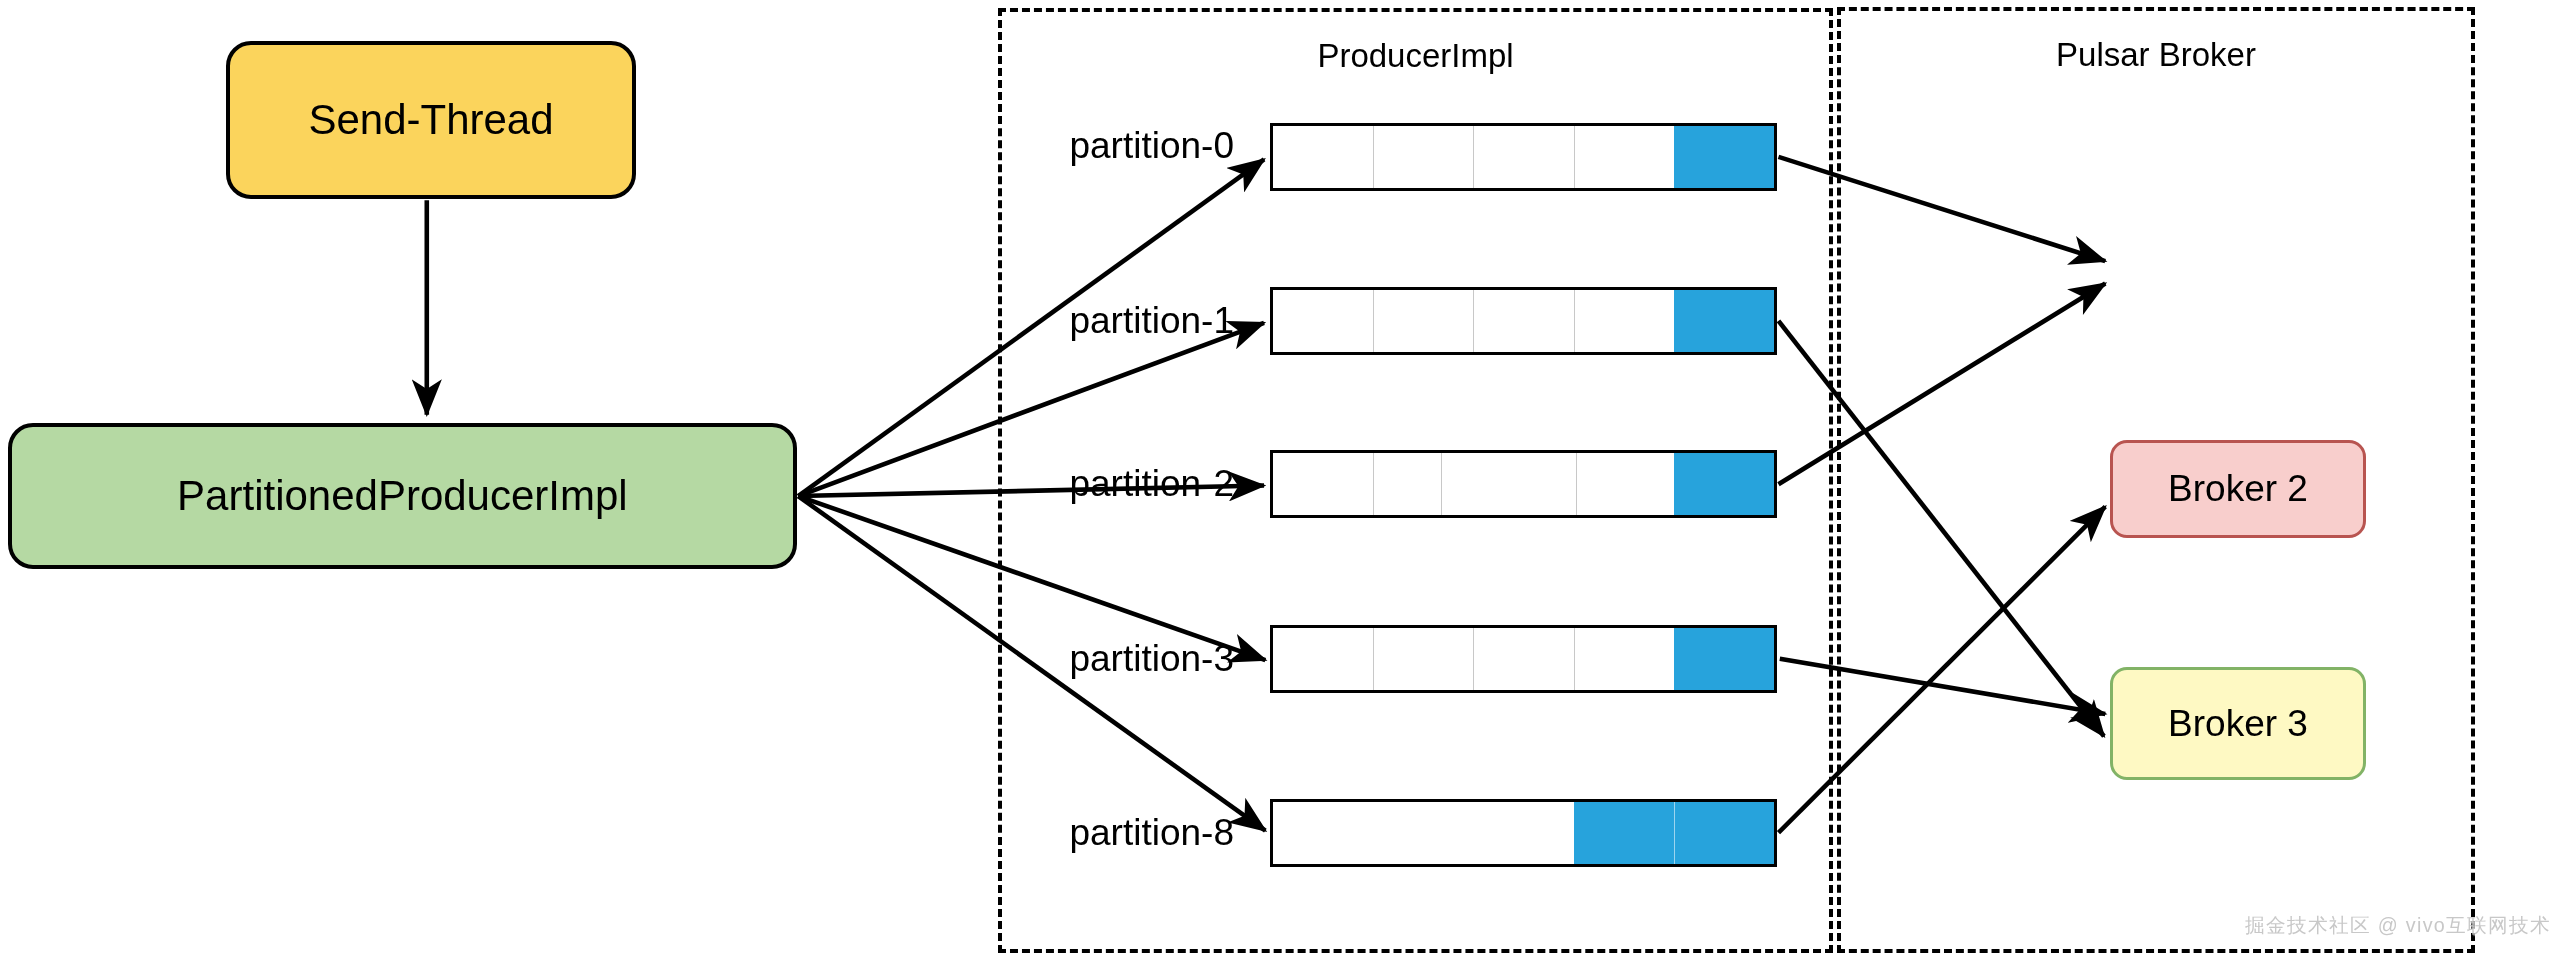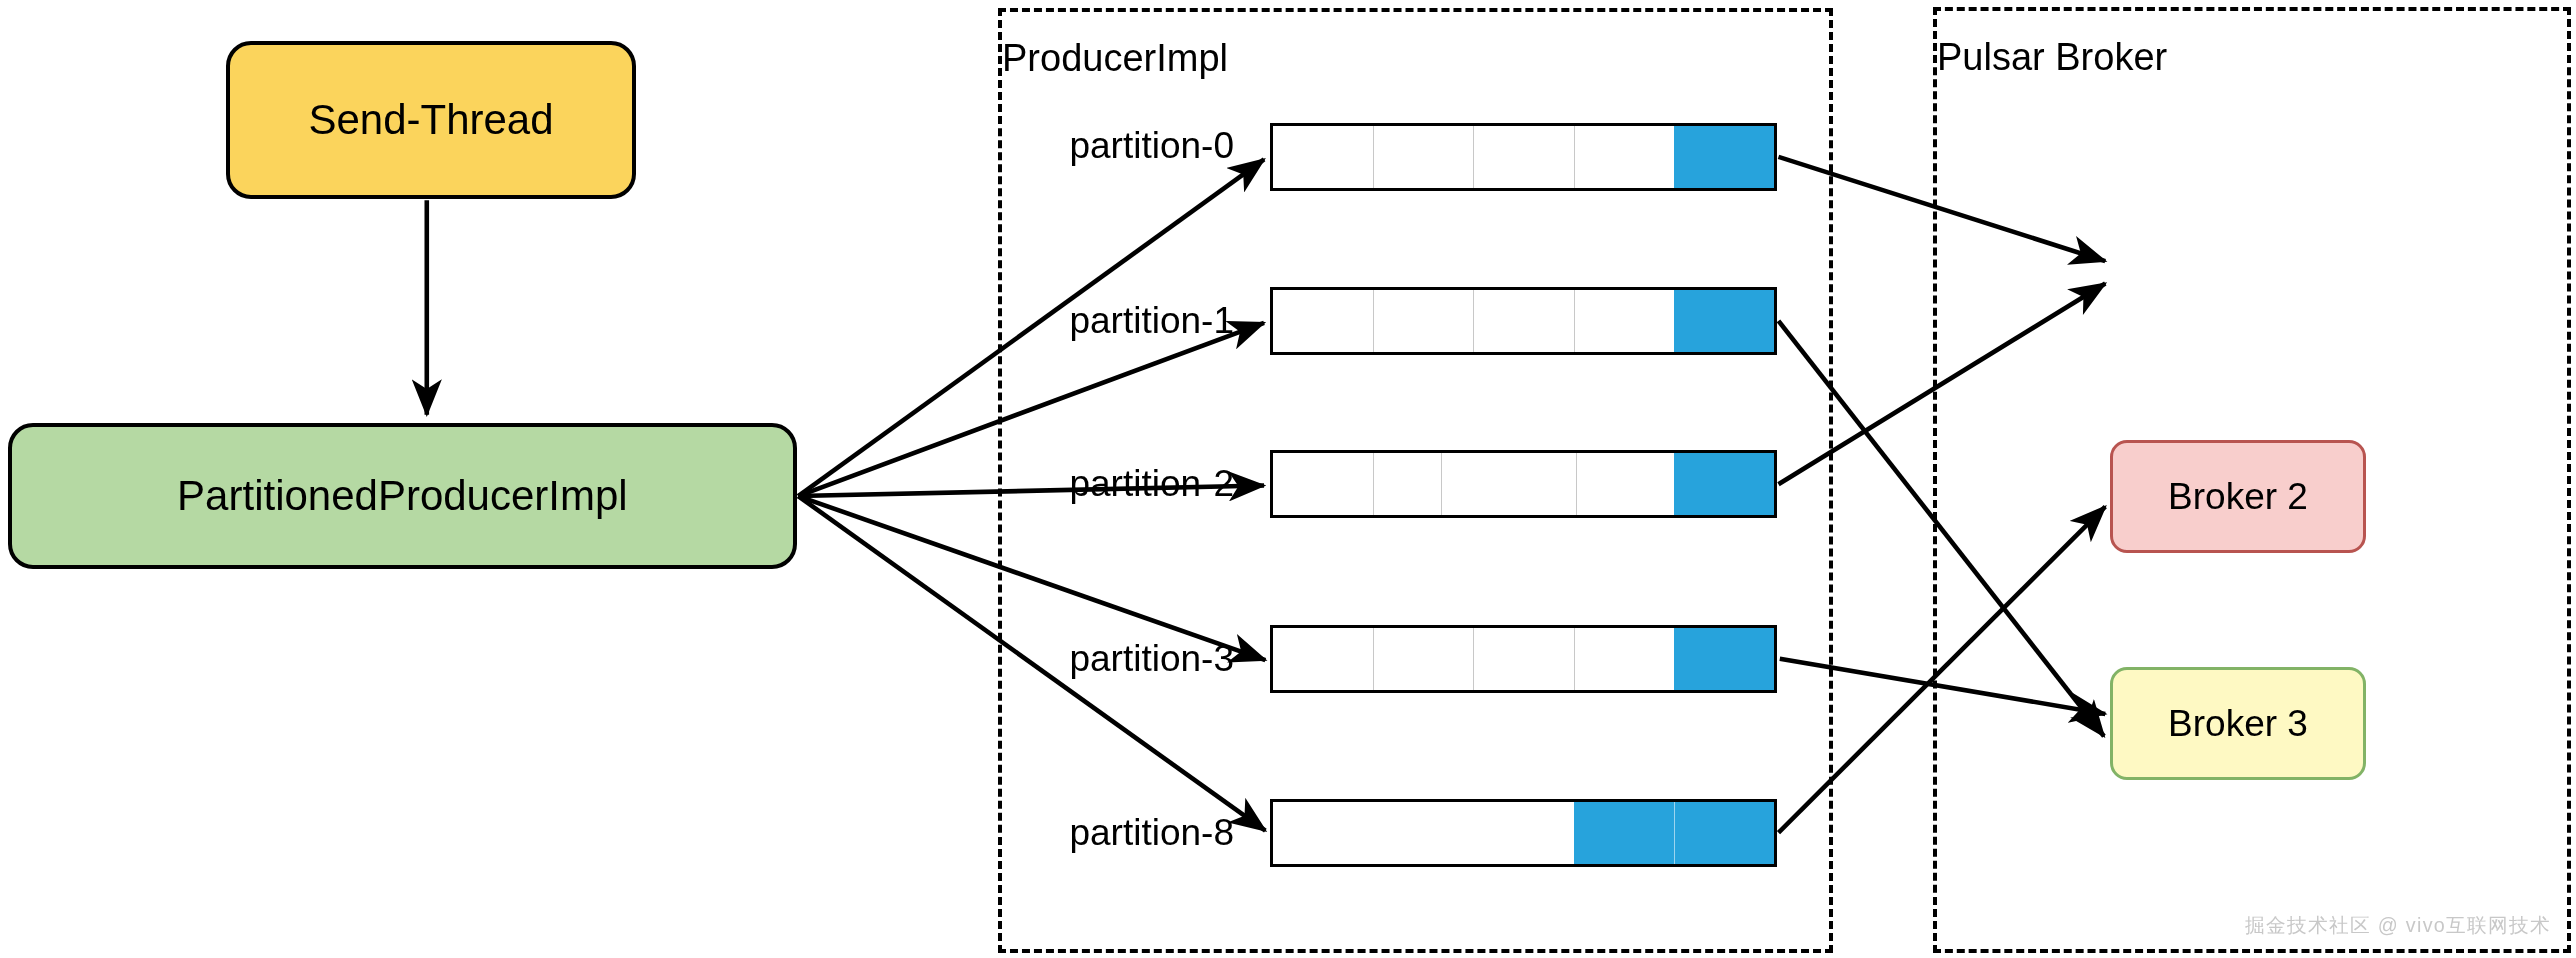--- a/index.html
+++ b/index.html
@@ -12,21 +12,22 @@
   }
   .panel{
     position:absolute;
     border:4.6px dashed #000000;
     box-sizing:border-box;
     background:transparent;
   }
   .panel-title{
     position:absolute;
     top:25px;left:0;right:0;
-    font-size:38px;
+    text-align:center;
+    font-size:33px;
     color:#000000;
     white-space:nowrap;
   }
   .node{
     position:absolute;
     box-sizing:border-box;
     border:4.6px solid #000000;
     border-radius:25px;
     display:flex;align-items:center;justify-content:center;
   }
@@ -73,21 +74,21 @@
   }
 </style>
 </head>
 <body>
 
 <div class="canvas" id="canvas">
 
   <div class="panel" id="producer-panel" style="left: 998px; top: 7.9px; width: 835px; height: 945px;">
     <div class="panel-title">ProducerImpl</div>
   </div>
-  <div class="panel" id="broker-panel" style="left: 1933px; top: 6.6px; width: 638px; height: 946px;">
+  <div class="panel" id="broker-panel" style="left: 1837px; top: 6.6px; width: 638px; height: 946px;">
     <div class="panel-title">Pulsar Broker</div>
   </div>
 
   <div class="node" id="partitioned-producer-node" style="left: 7.9px; top: 423px; width: 789px; height: 146px; background: rgb(181, 217, 163); border-color: rgb(0, 0, 0);">
     <span>PartitionedProducerImpl</span>
   </div>
   <div class="node" id="send-thread-node" style="left: 226px; top: 41px; width: 410px; height: 158px; background: rgb(251, 212, 92); border-color: rgb(0, 0, 0);">
     <span>Send-Thread</span>
   </div>
 
@@ -123,21 +124,21 @@
       <span class="cell div-gray" style="width: 20%; background: rgb(255, 255, 255);"></span>
       <span class="cell div-gray" style="width: 20%; background: rgb(255, 255, 255);"></span>
       <span class="cell" style="width: 20%; background: rgb(39, 163, 220);"></span>
     </div>
     <div class="p-label" style="left: 968px; top: 799px; width: 266px; height: 68px;">partition-8</div>
     <div class="queue" style="left: 1270px; top: 799px; width: 507px; height: 68px;">
       <span class="cell" style="width: 60%; background: rgb(255, 255, 255);"></span>
       <span class="cell" style="width: 20%; background: rgb(39, 163, 220);"></span>
       <span class="cell div-blue" style="width: 20%; background: rgb(39, 163, 220);"></span>
     </div>
-    <div class="broker" style="left: 2110px; top: 440px; width: 256px; height: 113px; background: rgb(248, 206, 204); border-color: rgb(184, 84, 80);">
+    <div class="broker" style="left: 2110px; top: 440px; width: 256px; height: 98px; background: rgb(248, 206, 204); border-color: rgb(184, 84, 80);">
       <span>Broker 2</span>
     </div>
     <div class="broker" style="left: 2110px; top: 667px; width: 256px; height: 113px; background: #fef9c3; border-color: rgb(130, 179, 102);">
       <span>Broker 3</span>
     </div>
     <svg class="arrows" width="2576" height="958" viewBox="0 0 3925 1460">
       <defs>
         <marker id="ah" viewBox="0 0 10 8" refX="9.4" refY="4" markerWidth="58" markerHeight="46" orient="auto" markerUnits="userSpaceOnUse">
         <path d="M0,0 L10,4 L0,8 L2.6,4 Z" fill="#000000"></path>
         </marker>

